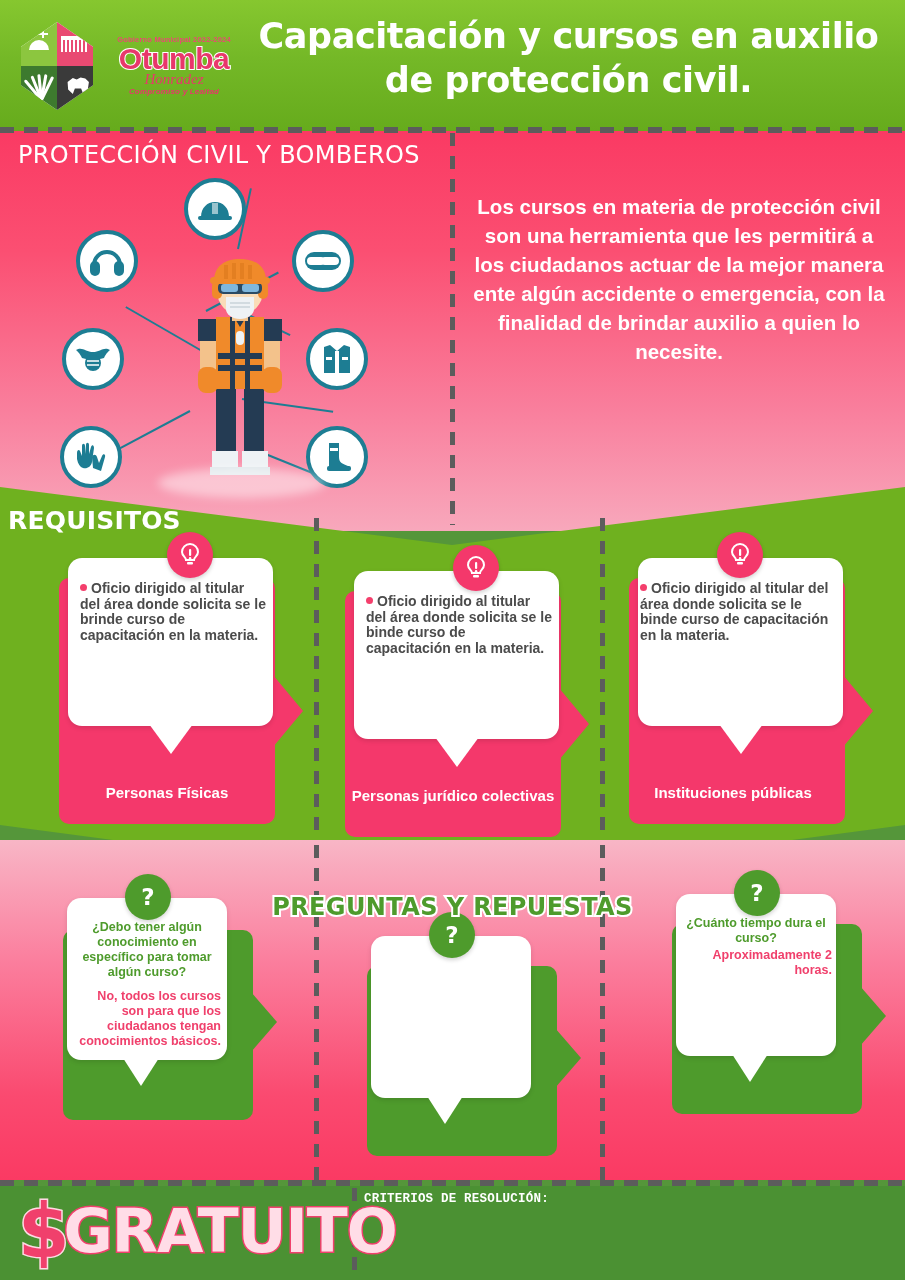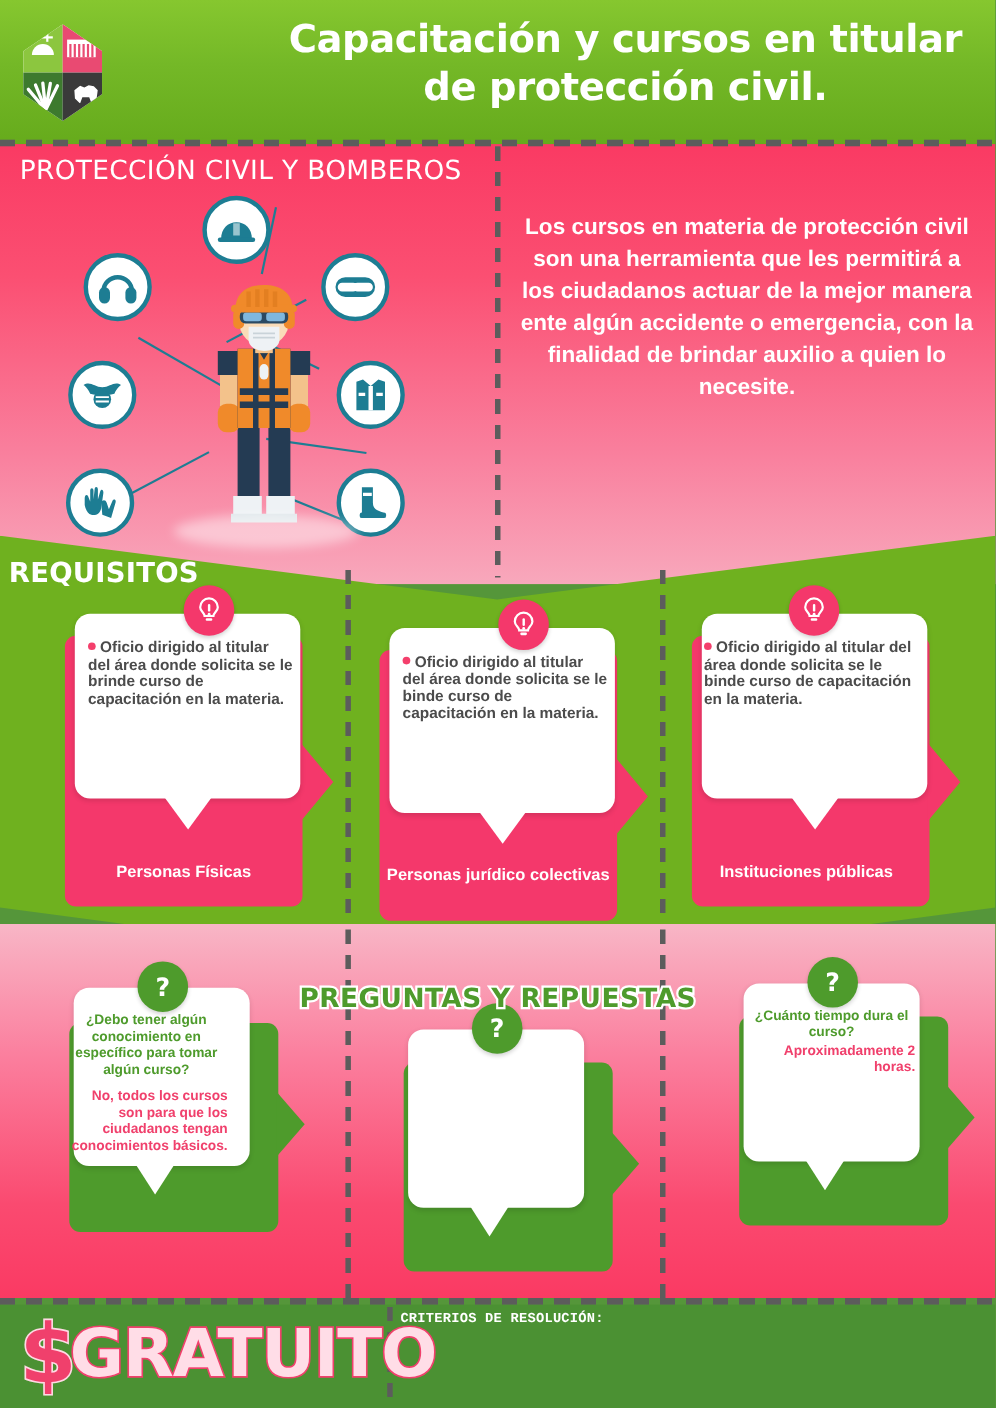--- a/index.html
+++ b/index.html
@@ -207,22 +207,28 @@
           <div class="maguey">
             <span style="transform:rotate(-40deg)"></span>
             <span style="transform:rotate(-22deg)"></span>
             <span style="transform:rotate(-6deg)"></span>
             <span style="transform:rotate(10deg)"></span>
             <span style="transform:rotate(26deg)"></span>
           </div>
           <div class="bull"></div>
         </div>
       </div>
-    </div>
-    <div class="header-title">Capacitación y cursos en titular de protección civil.</div>
+      <div class="logo-text">
+        <div class="logo-gob">Gobierno Municipal 2022-2024</div>
+        <div class="logo-otumba">Otumba</div>
+        <div class="logo-honradez">Honradez</div>
+        <div class="logo-compromiso">Compromiso y Lealtad</div>
+      </div>
+    </div>
+    <div class="header-title">Capacitación y cursos en auxilio de protección civil.</div>
   </div>
   <div class="hdash" style="top:127px;"></div>
 
   <div class="sec-pink"></div>
   <div class="vdash" style="left:450px; top:133px; height:392px;"></div>
 
   <div class="sec-title-white">PROTECCIÓN CIVIL Y BOMBEROS</div>
   <div class="intro-text">Los cursos en materia de protección civil son una herramienta que les permitirá a los ciudadanos actuar de la mejor manera ente algún accidente o emergencia, con la finalidad de brindar auxilio a quien lo necesite.</div>
 
   <div class="worker-area">
@@ -402,21 +408,21 @@
   <div class="card" style="left:35px; top:872px; width:250px; height:290px; z-index:10;">
     <div class="backplate" style="left:28px; top:58px; width:190px; height:190px; background:#4e9b2c;"></div>
     <div class="arrow-r" style="left:216px; top:120px; border-top:30px solid transparent; border-bottom:30px solid transparent; border-left:26px solid #4e9b2c;"></div>
     <div class="bubble" style="left:32px; top:26px; width:160px; height:162px;"></div>
     <div class="tail" style="left:88px; top:186px; border-top:28px solid #fff; border-left:18px solid transparent; border-right:18px solid transparent;"></div>
     <div class="badge" style="left:90px; top:2px; background:#4e9b2c;">
       <svg width="22" height="26" viewBox="0 0 22 26">
           <text x="11" y="21" font-size="23" font-weight="bold" fill="#fff" text-anchor="middle" font-family="DejaVu Sans">?</text>
         </svg>
     </div>
-    <div style="position:absolute; left:24px; top:48px; width:148px;">
+    <div style="position:absolute; left:38px; top:48px; width:148px;">
       <div class="qa-q">¿Debo tener algún conocimiento en específico para tomar algún curso?</div>
       <div class="qa-a">No, todos los cursos son para que los ciudadanos tengan conocimientos básicos.</div>
     </div>
   </div>
 
   <div class="card" style="left:345px; top:910px; width:250px; height:290px; z-index:10;">
     <div class="backplate" style="left:22px; top:56px; width:190px; height:190px; background:#4e9b2c;"></div>
     <div class="arrow-r" style="left:210px; top:118px; border-top:30px solid transparent; border-bottom:30px solid transparent; border-left:26px solid #4e9b2c;"></div>
     <div class="bubble" style="left:26px; top:26px; width:160px; height:162px;"></div>
     <div class="tail" style="left:82px; top:186px; border-top:28px solid #fff; border-left:18px solid transparent; border-right:18px solid transparent;"></div>

